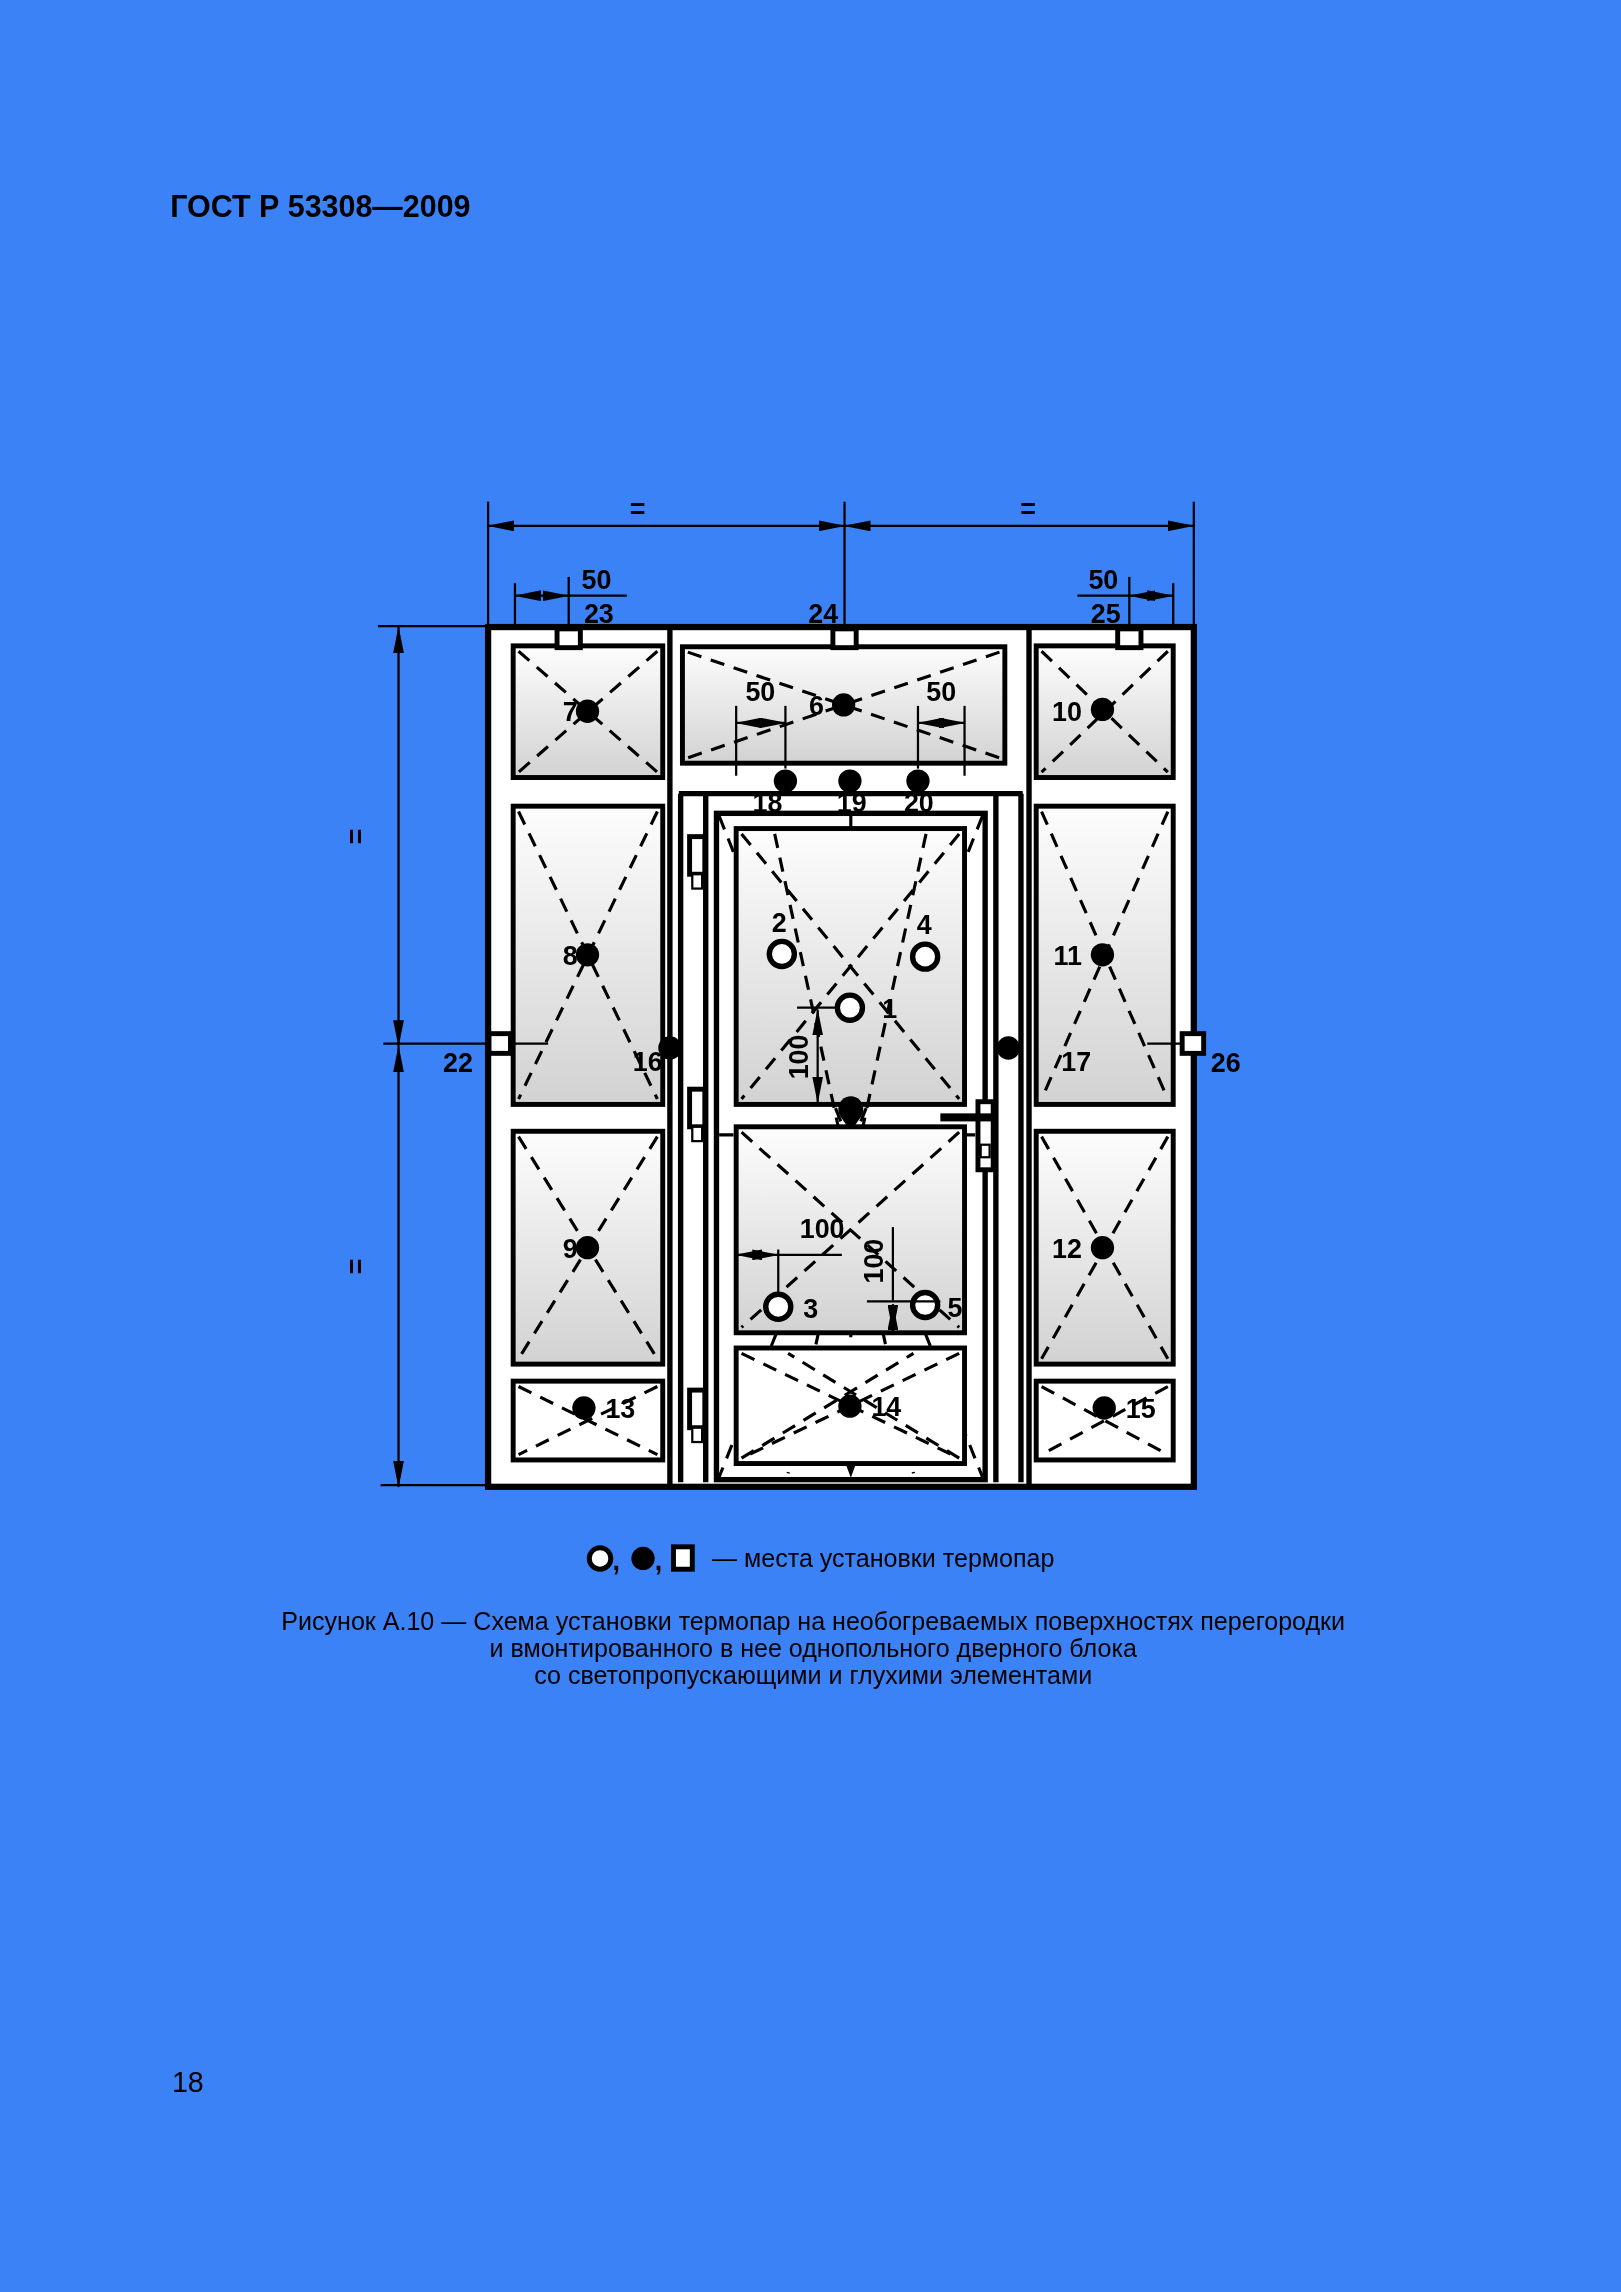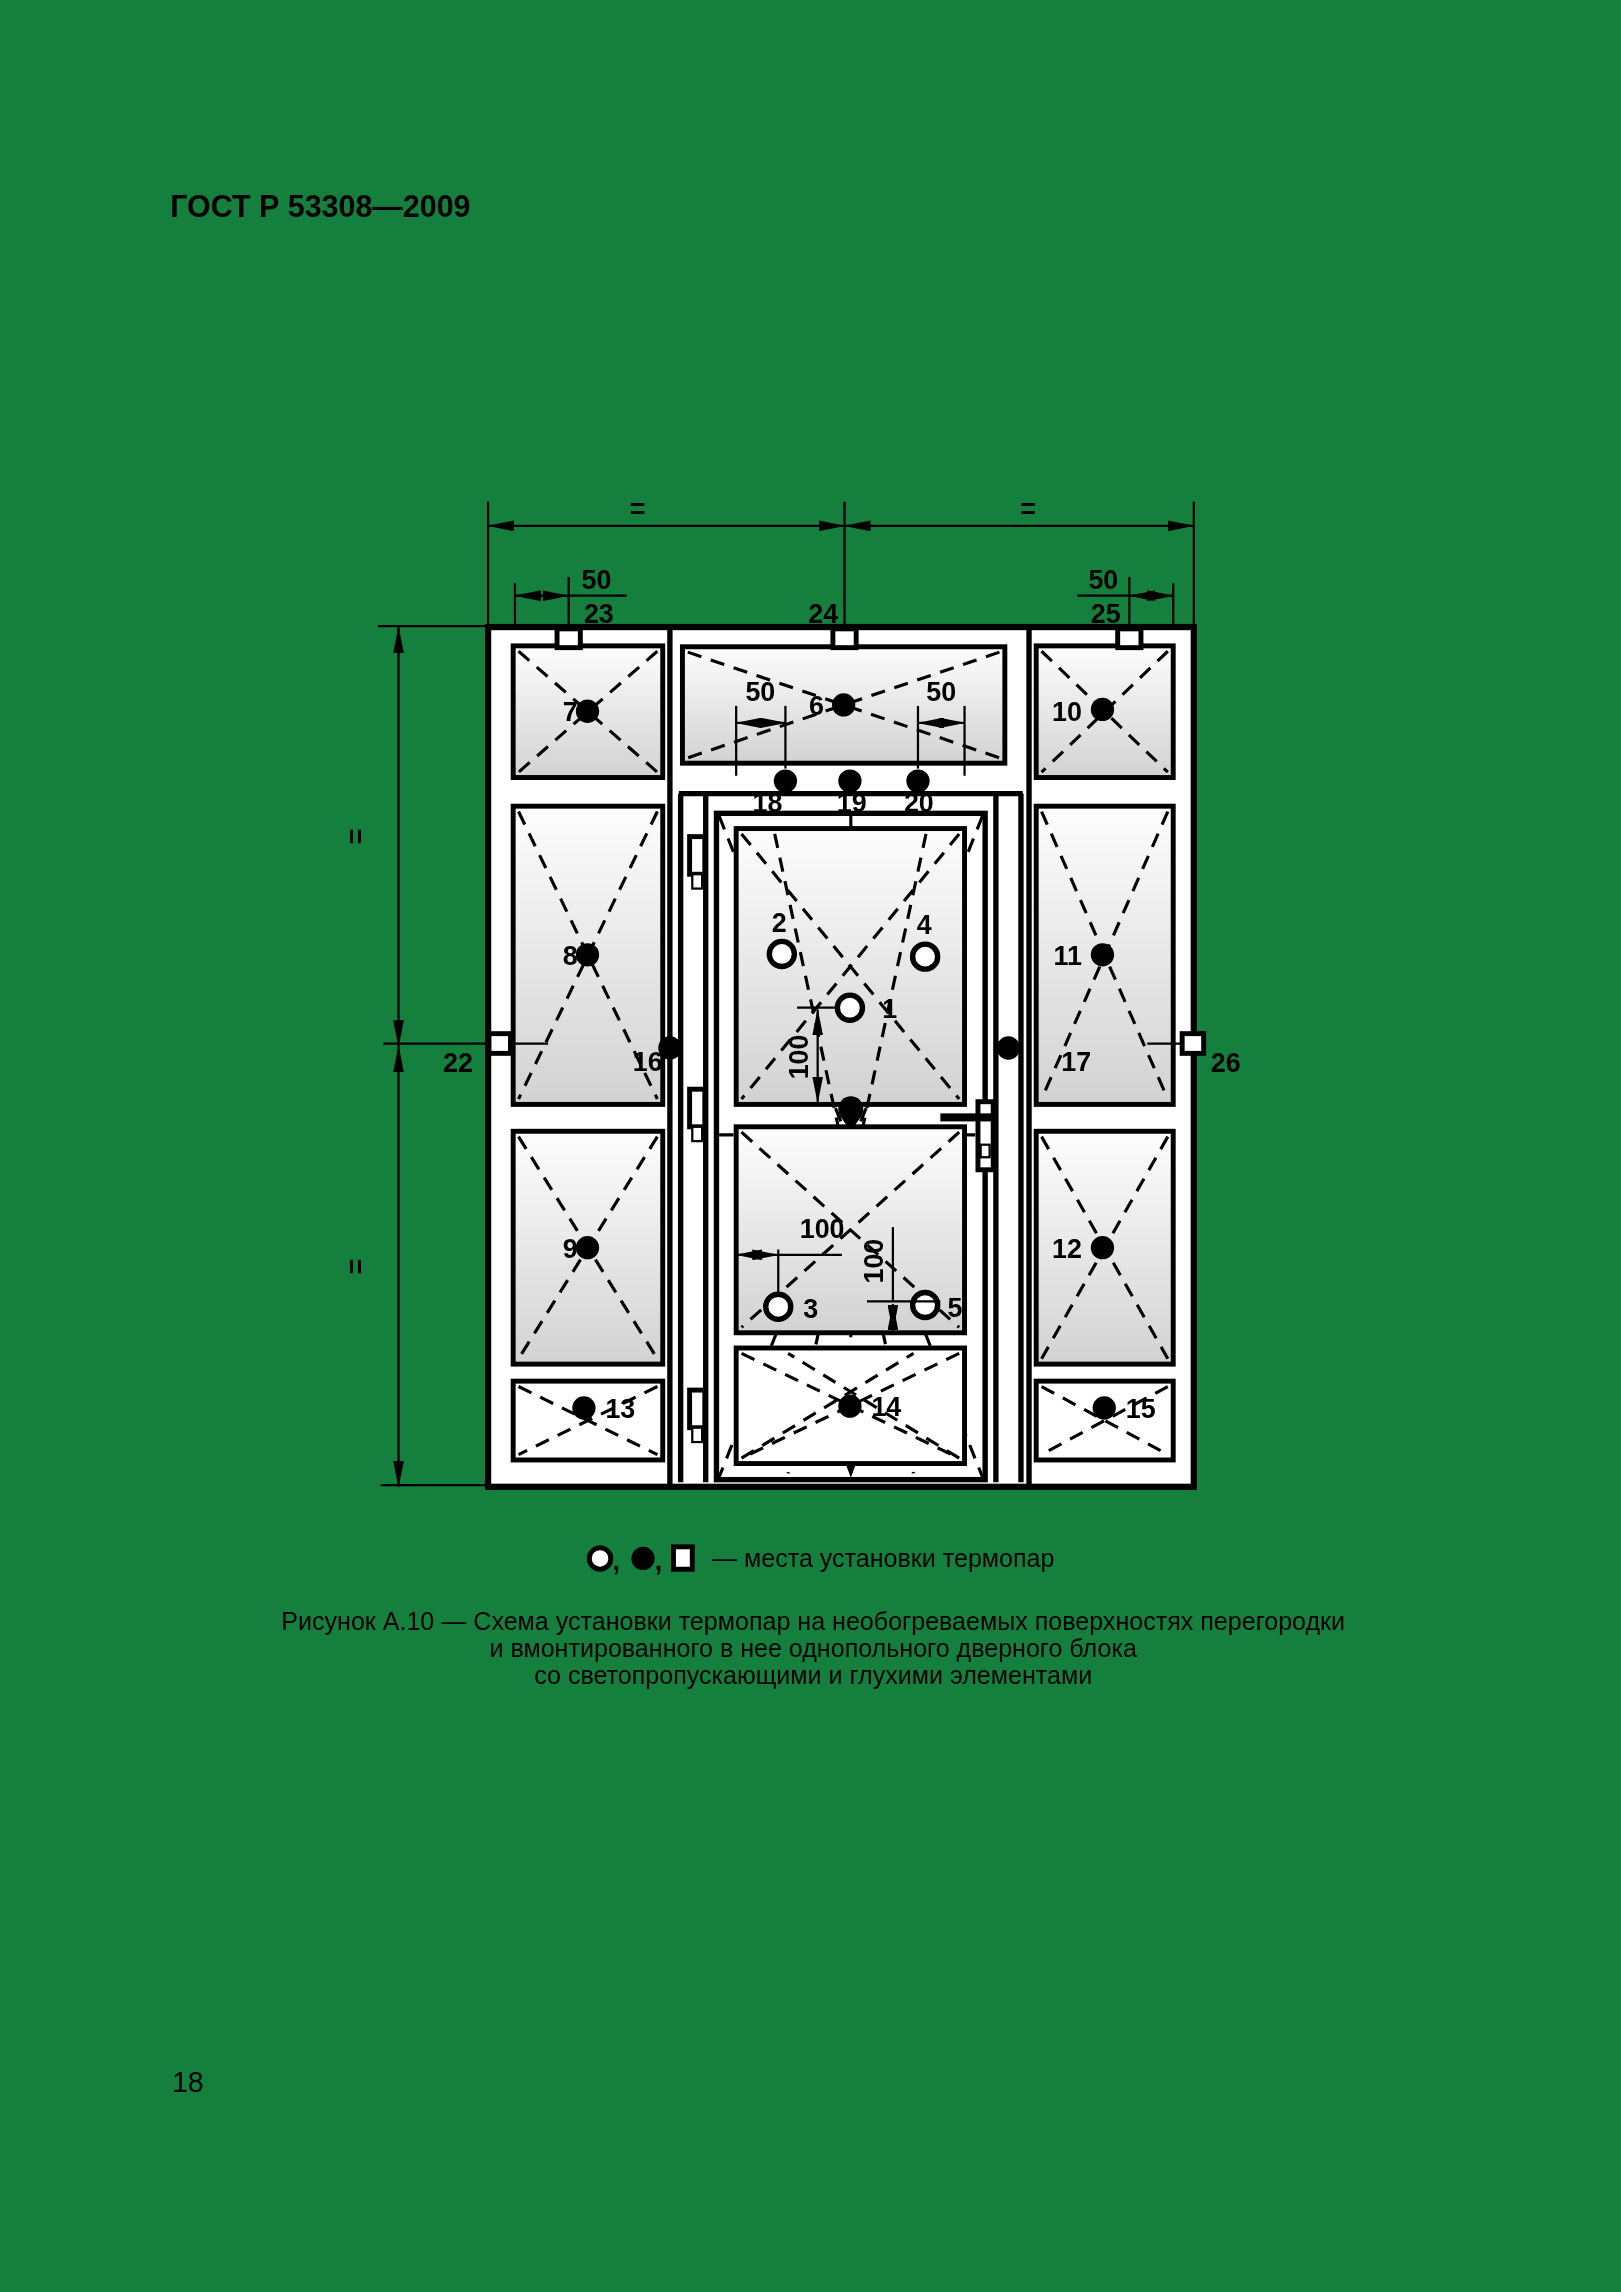--- a/index.html
+++ b/index.html
@@ -1,16 +1,16 @@
 <!DOCTYPE html>
 <html style="font-size:14.3px"><head>
 <meta charset="utf-8">
 <style>
   html,body { margin:0; padding:0; background:#ffffff; }
-  .page { position:relative; width:1621px; height:2293px; background:#15803d; overflow:hidden; }
+  .page { position:relative; width:1621px; height:2293px; background:#3b82f6; overflow:hidden; }
   svg { display:block; }
   text { fill:#000000; font-family:"Liberation Sans", sans-serif; }
   .hdr    { font-weight:bold; font-size:34px; }
   .num    { font-weight:bold; font-size:30px; }
   .cap    { font-size:28px; }
   .legtxt { font-size:28px; }
   .pg     { font-size:32px; }
   .thin { stroke:#000; stroke-width:2.5; fill:none; }
   .dim  { stroke:#000; stroke-width:2.5; fill:none; }
   .dash { stroke:#000; stroke-width:3.5; fill:none; stroke-dasharray:16 11; }

